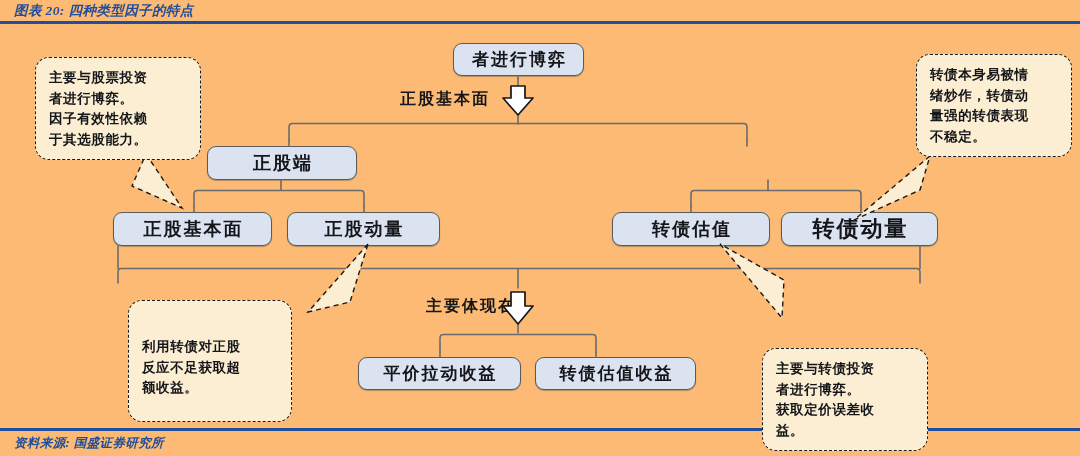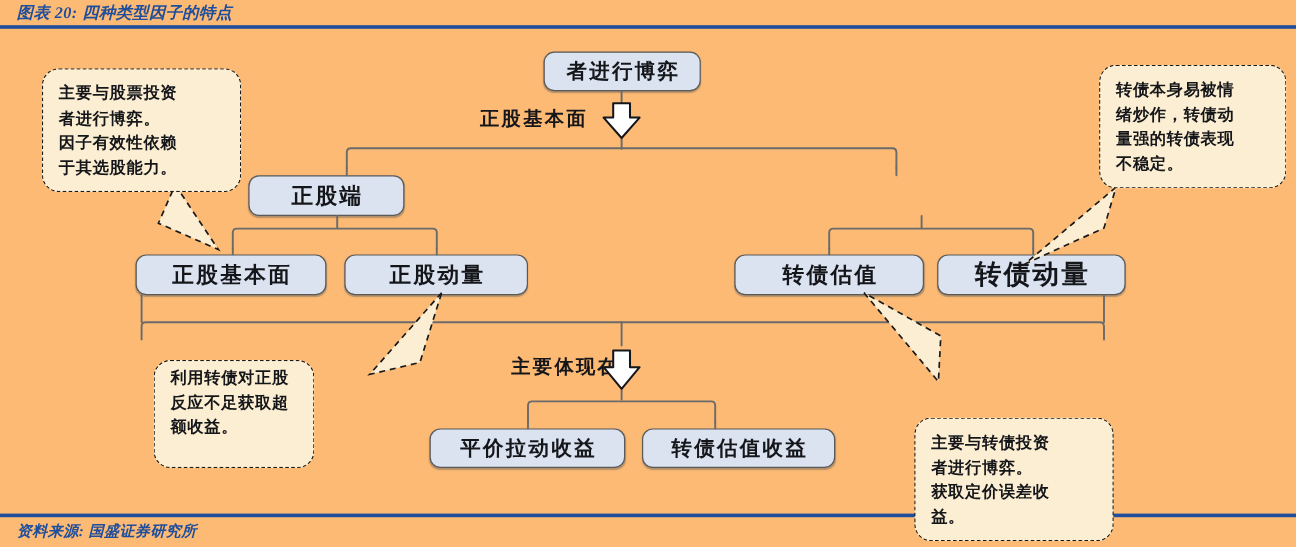--- a/index.html
+++ b/index.html
@@ -181,21 +181,21 @@
   <svg class="callout-tail" style="left:290px; top:240px; width:110px; height:90px;" viewBox="0 0 110 90">
     <path d="M78,4 L18,72 L60,62 Z" fill="#fbeed2" stroke="#1a1a1a" stroke-width="1.4" stroke-dasharray="5,4"></path>
   </svg>
 
   <svg class="callout-tail" style="left:690px; top:240px; width:110px; height:95px;" viewBox="0 0 110 95">
     <path d="M30,4 L92,78 L94,40 Z" fill="#fbeed2" stroke="#1a1a1a" stroke-width="1.4" stroke-dasharray="5,4"></path>
   </svg>
 
   <div class="node" style="left:453px; top:43px; width:131px; height:33px; font-size:17px;">者进行博弈</div>
 
-  <div class="node" style="left:207px; top:146px; width:130px; height:34px; font-size:18px;">正股端</div>
+  <div class="node" style="left:207px; top:146px; width:150px; height:34px; font-size:18px;">正股端</div>
 
 
   <div class="node" style="left:113px; top:212px; width:159px; height:34px; font-size:18px;">正股基本面</div>
 
   <div class="node" style="left:287px; top:212px; width:153px; height:34px; font-size:18px;">正股动量</div>
 
   <div class="node" style="left:612px; top:212px; width:158px; height:34px; font-size:18px;">转债估值</div>
 
   <div class="node" style="left:781px; top:212px; width:157px; height:34px; font-size:22px;">转债动量</div>
 
@@ -214,21 +214,21 @@
     <div>于其选股能力。</div>
   </div>
 
   <div class="callout" style="left:916px; top:54px; width:156px;">
     <div>转债本身易被情</div>
     <div>绪炒作，转债动</div>
     <div>量强的转债表现</div>
     <div>不稳定。</div>
   </div>
 
-  <div class="callout" style="left:128px; top:300px; width:134px; padding-top:4px; padding-bottom:22px;">
+  <div class="callout" style="left:128px; top:300px; width:164px; padding-top:36px; padding-bottom:22px;">
     <div>利用转债对正股</div>
     <div>反应不足获取超</div>
     <div>额收益。</div>
   </div>
 
   <div class="callout" style="left:762px; top:300px; width:166px;margin-top:48px;">
     <div>主要与转债投资</div>
     <div>者进行博弈。</div>
     <div>获取定价误差收</div>
     <div>益。</div>

